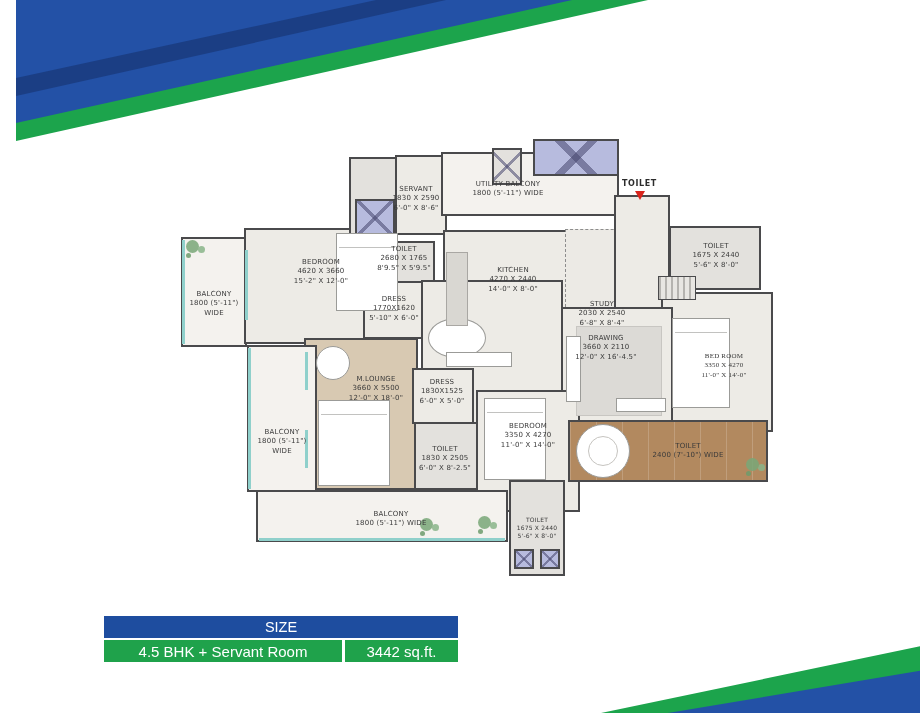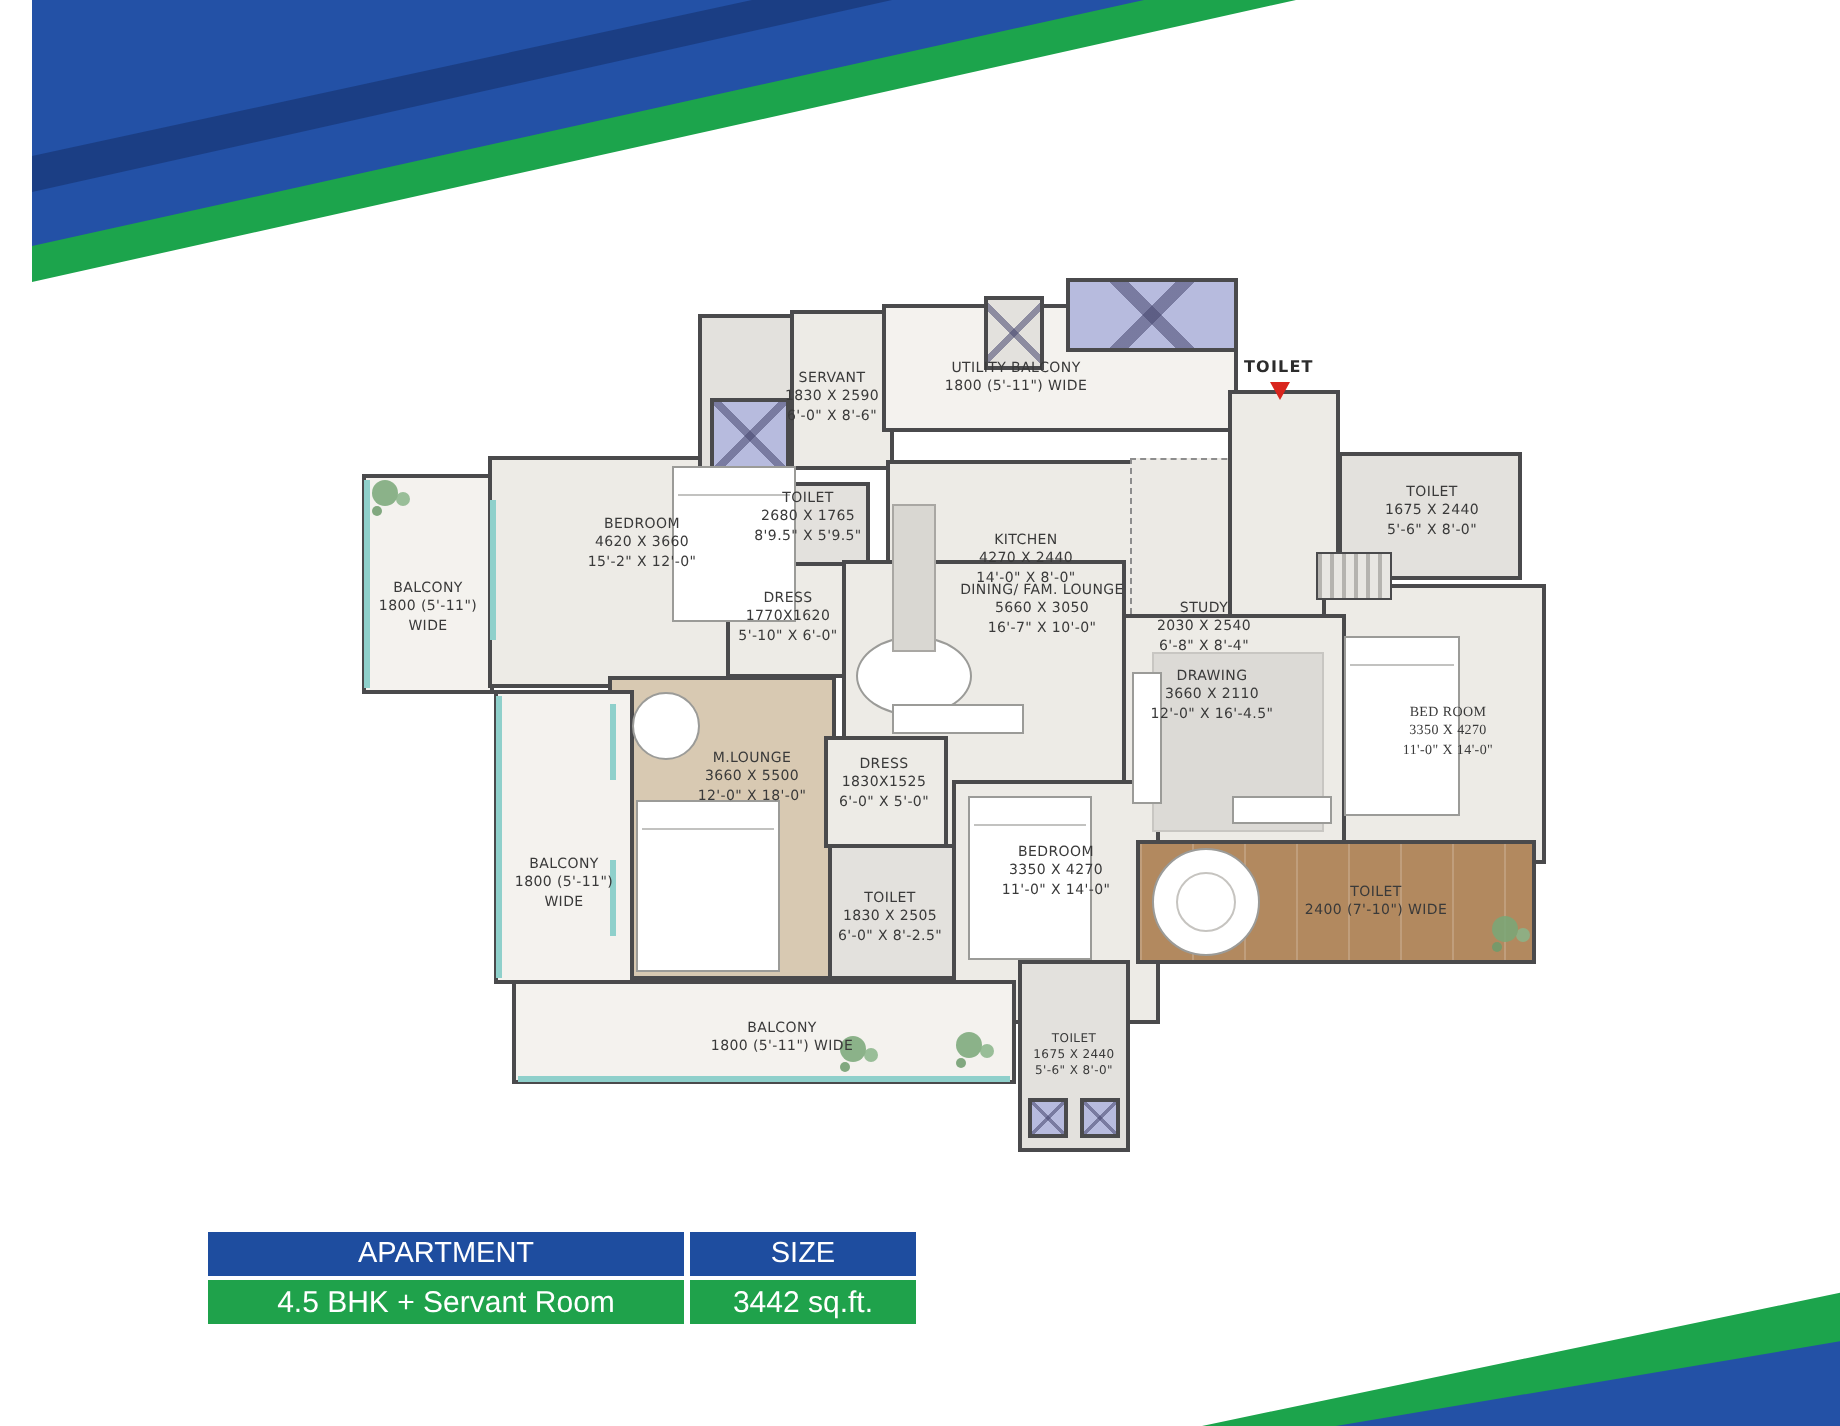--- a/index.html
+++ b/index.html
@@ -159,25 +159,20 @@
   <div class="lbl" style="left:167px;top:290px;width:62px;">
     <span>BALCONY</span>
       <span>1800 (5'-11")</span>
       <span>WIDE</span>
   </div>
   <div class="lbl" style="left:341px;top:295px;width:74px;">
     <span>DRESS</span>
       <span>1770X1620</span>
       <span>5'-10" X 6'-0"</span>
   </div>
-  <div class="lbl" style="left:432px;top:291px;width:146px;">
-    <span>DINING/ FAM. LOUNGE</span>
-      <span>5660 X 3050</span>
-      <span>16'-7" X 10'-0"</span>
-  </div>
   <div class="lbl" style="left:540px;top:334px;width:100px;">
     <span>DRAWING</span>
       <span>3660 X 2110</span>
       <span>12'-0" X 16'-4.5"</span>
   </div>
   <div class="lbl" style="left:658px;top:352px;width:100px;font-family:Liberation Serif, serif;">
     <span>BED ROOM</span>
       <span>3350 X 4270</span>
       <span>11'-0" X 14'-0"</span>
   </div>
@@ -218,21 +213,20 @@
     <span>TOILET</span>
       <span>1675 X 2440</span>
       <span>5'-6" X 8'-0"</span>
   </div>
 
   <div class="entry-lbl" style="left:606px;top:179px;">TOILET</div>
   <div class="entry-arrow" style="left:619px;top:191px;"></div>
 
   <div class="spec-table">
     <div class="spec-row header">
-      <div class="cell c1">APARTMENT</div>
       <div class="cell c2">SIZE</div>
     </div>
     <div class="spec-row value">
       <div class="cell c1">4.5 BHK + Servant Room</div>
       <div class="cell c2">3442 sq.ft.</div>
     </div>
   </div>
 
 </div>
 

